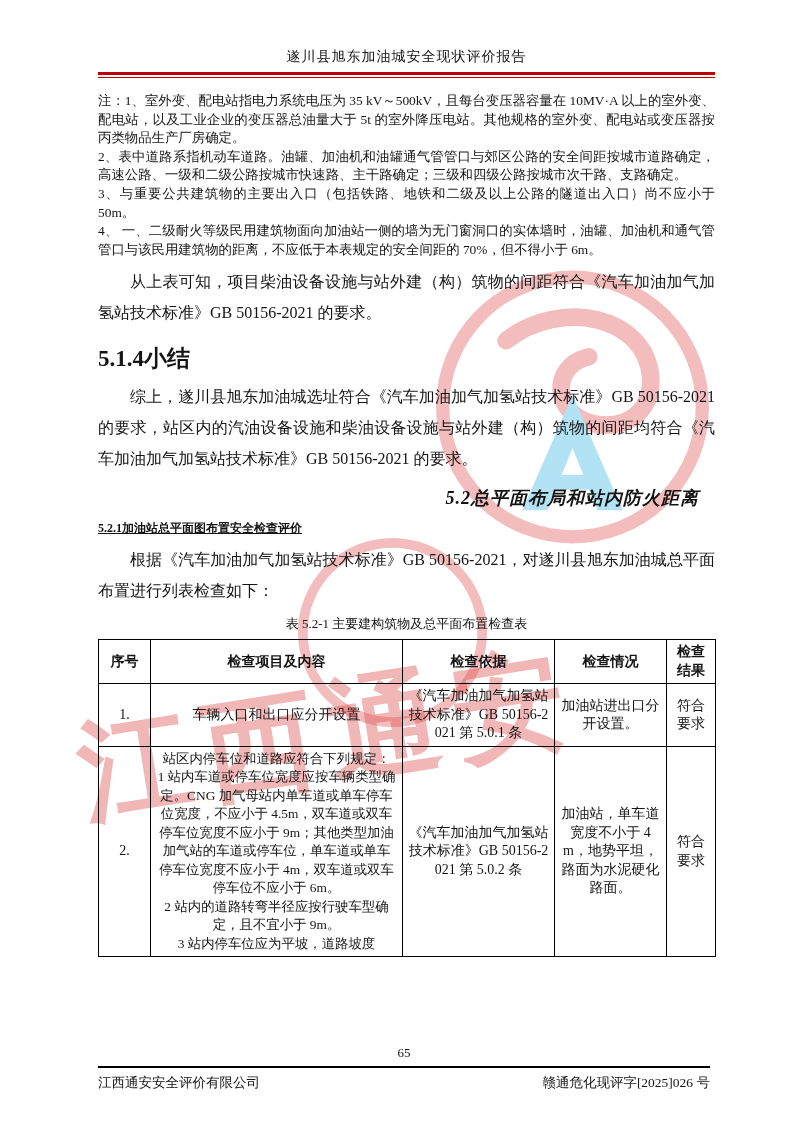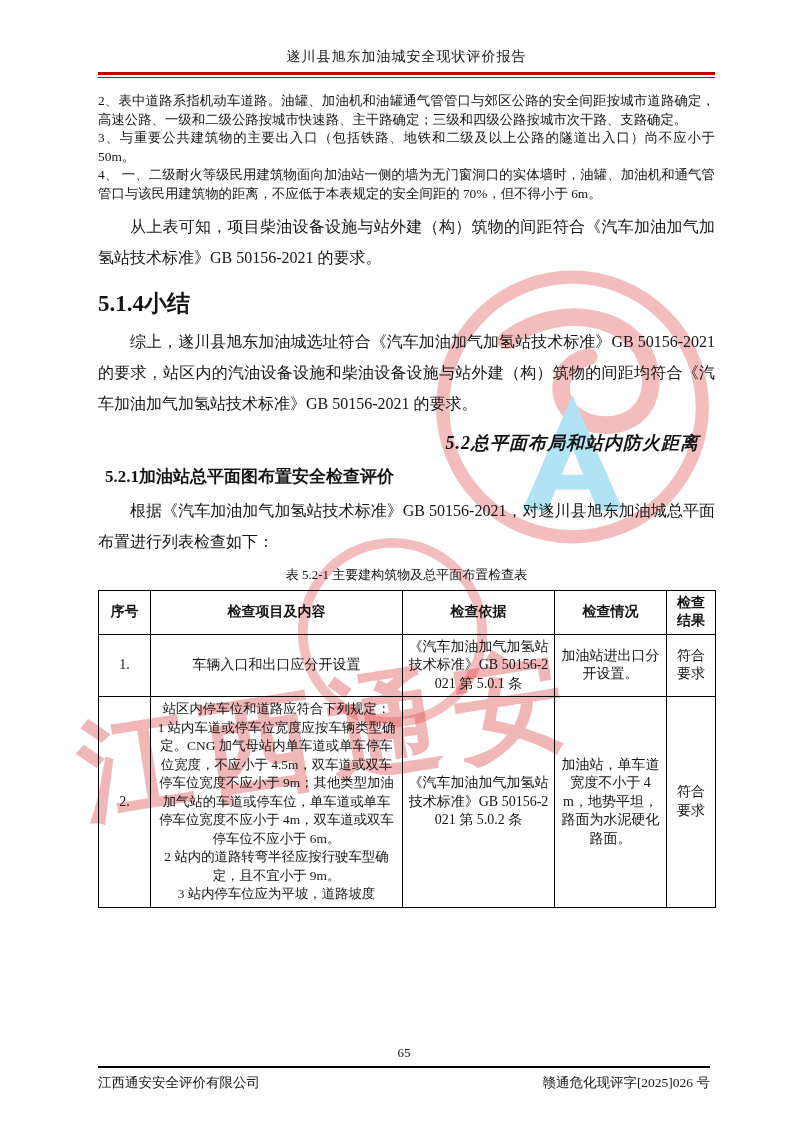--- a/index.html
+++ b/index.html
@@ -26,21 +26,21 @@
   }
   
   .content{position:relative;z-index:1;padding:36px 78px 0 98px;}
   .hdr-title{text-align:center;font-size:14px;letter-spacing:1px;margin-top:12px;}
   .hdr-rule{margin-top:6px;height:2px;border-top:3px solid #c00000;border-bottom:1px solid #c00000;}
   .note{font-size:13.4px;line-height:18.6px;text-align:justify;margin:0;}
   .notes{margin-top:14px;}
   .para{font-size:16px;line-height:31px;text-align:justify;text-indent:2em;margin:7px 0 0;}
   .h-514{font-size:23px;font-weight:bold;margin:15px 0 2px;}
   .h-52{font-size:18px;font-weight:bold;font-style:italic;margin:12px 16px 2px;letter-spacing:1px;text-align:right;}
-  .h-521{font-size:17px;font-weight:bold;margin:10px 7px 2px;}
+  .h-521{font-size:12px;font-weight:bold;margin:10px 0 2px;text-decoration:underline;}
   .tbl-caption{text-align:center;font-size:13px;margin:9px 0 6px;}
   table.chk{width:617px;border-collapse:collapse;table-layout:fixed;font-size:14px;}
   table.chk th,table.chk td{
     border:1.5px solid #000;
     padding:3px 5px;
     text-align:center;vertical-align:middle;
     line-height:18.5px;
     word-break:break-all;
   }
   table.chk th{font-weight:bold;height:32px;}
@@ -70,20 +70,21 @@
     </svg>
   </div>
   <div class="wm wm-text">江西通安</div>
 
   <div class="content">
 
     <div class="hdr-title">遂川县旭东加油城安全现状评价报告</div>
     <div class="hdr-rule"></div>
 
     <div class="notes">
+      <p class="note">注：1、室外变、配电站指电力系统电压为 35 kV～500kV，且每台变压器容量在 10MV·A 以上的室外变、配电站，以及工业企业的变压器总油量大于 5t 的室外降压电站。其他规格的室外变、配电站或变压器按丙类物品生产厂房确定。</p>
       <p class="note">2、表中道路系指机动车道路。油罐、加油机和油罐通气管管口与郊区公路的安全间距按城市道路确定，高速公路、一级和二级公路按城市快速路、主干路确定；三级和四级公路按城市次干路、支路确定。</p>
       <p class="note">3、与重要公共建筑物的主要出入口（包括铁路、地铁和二级及以上公路的隧道出入口）尚不应小于 50m。</p>
       <p class="note">4、 一、二级耐火等级民用建筑物面向加油站一侧的墙为无门窗洞口的实体墙时，油罐、加油机和通气管管口与该民用建筑物的距离，不应低于本表规定的安全间距的 70%，但不得小于 6m。</p>
     </div>
 
     <p class="para">从上表可知，项目柴油设备设施与站外建（构）筑物的间距符合《汽车加油加气加氢站技术标准》GB 50156-2021 的要求。</p>
 
     <div class="h-514">5.1.4小结</div>
 
     <p class="para">综上，遂川县旭东加油城选址符合《汽车加油加气加氢站技术标准》GB 50156-2021 的要求，站区内的汽油设备设施和柴油设备设施与站外建（构）筑物的间距均符合《汽车加油加气加氢站技术标准》GB 50156-2021 的要求。</p>

